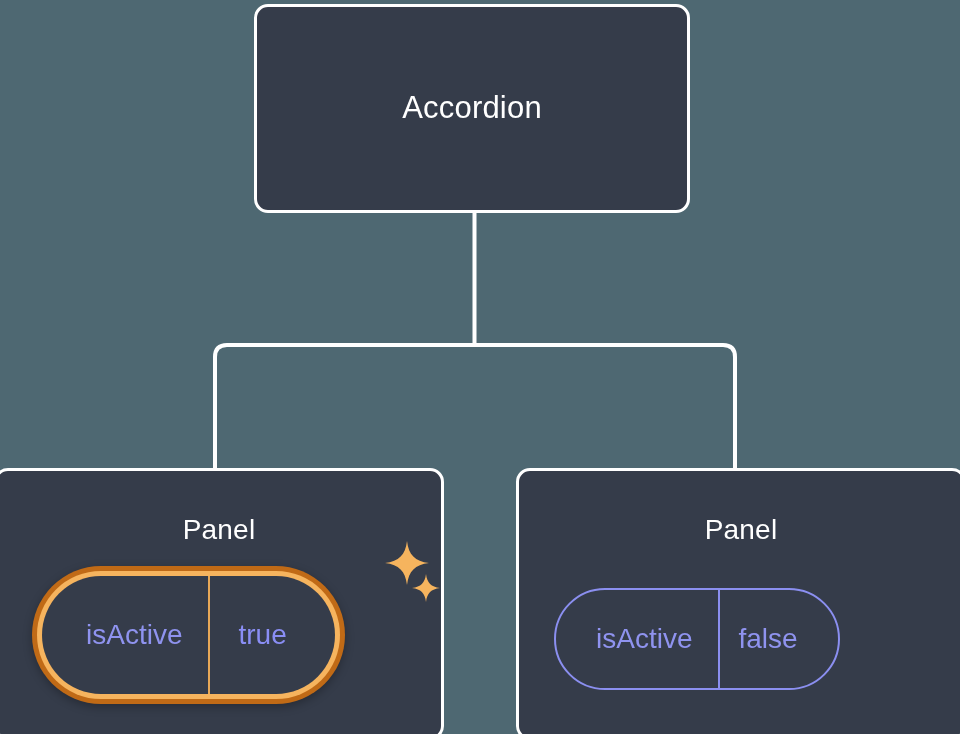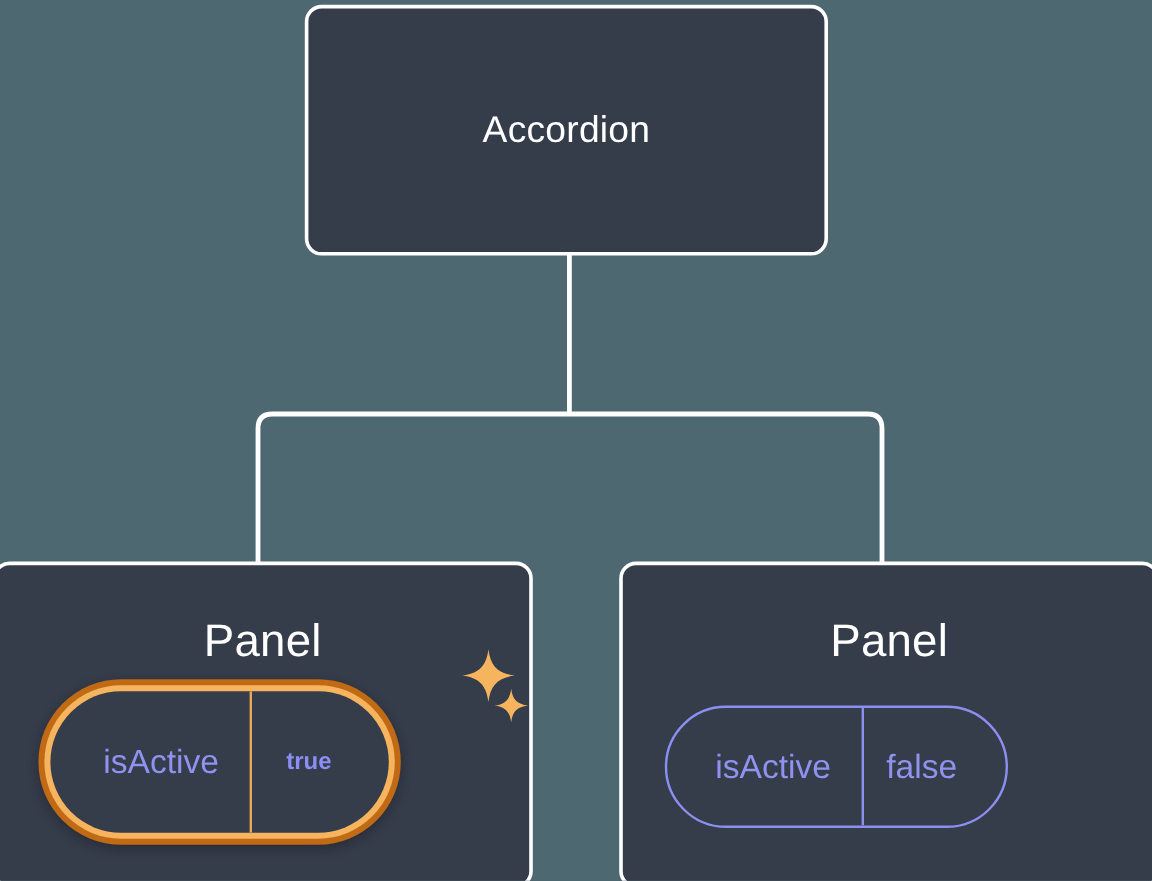--- a/index.html
+++ b/index.html
@@ -64,21 +64,21 @@
 
   .node-panel {
     width: 450px;
     height: 272px;
     top: 468px;
     padding-top: 44px;
     overflow: visible;
   }
 
   .node-panel .node-title {
-    font-size: 38px;
+    font-size: 28px;
   }
 
   
   .node-panel-left  { left: -6px; }
   
   .node-panel-right { left: 516px; }
 
   
   .pill-wrap {
     position: absolute;
@@ -139,24 +139,24 @@
     height: 118px;
     overflow: hidden;
   }
   .pill-hl-inner .pill-key {
     color: #8f93ef;
     padding: 0 26px 0 44px;
     font-size: 28px;
   }
   .pill-hl-inner .pill-val {
     color: #8a8ef5;
-    font-weight: 700;
+    font-weight: 400;
     padding: 0 48px 0 28px;
     border-left: 2px solid #e8a857;
-    font-size: 20px;
+    font-size: 28px;
   }
 
   
   .pill-left  { left: 32px;  top: 566px; }
   .pill-right { left: 554px; top: 588px; }
 
   
   .sparkle {
     position: absolute;
     pointer-events: none;

